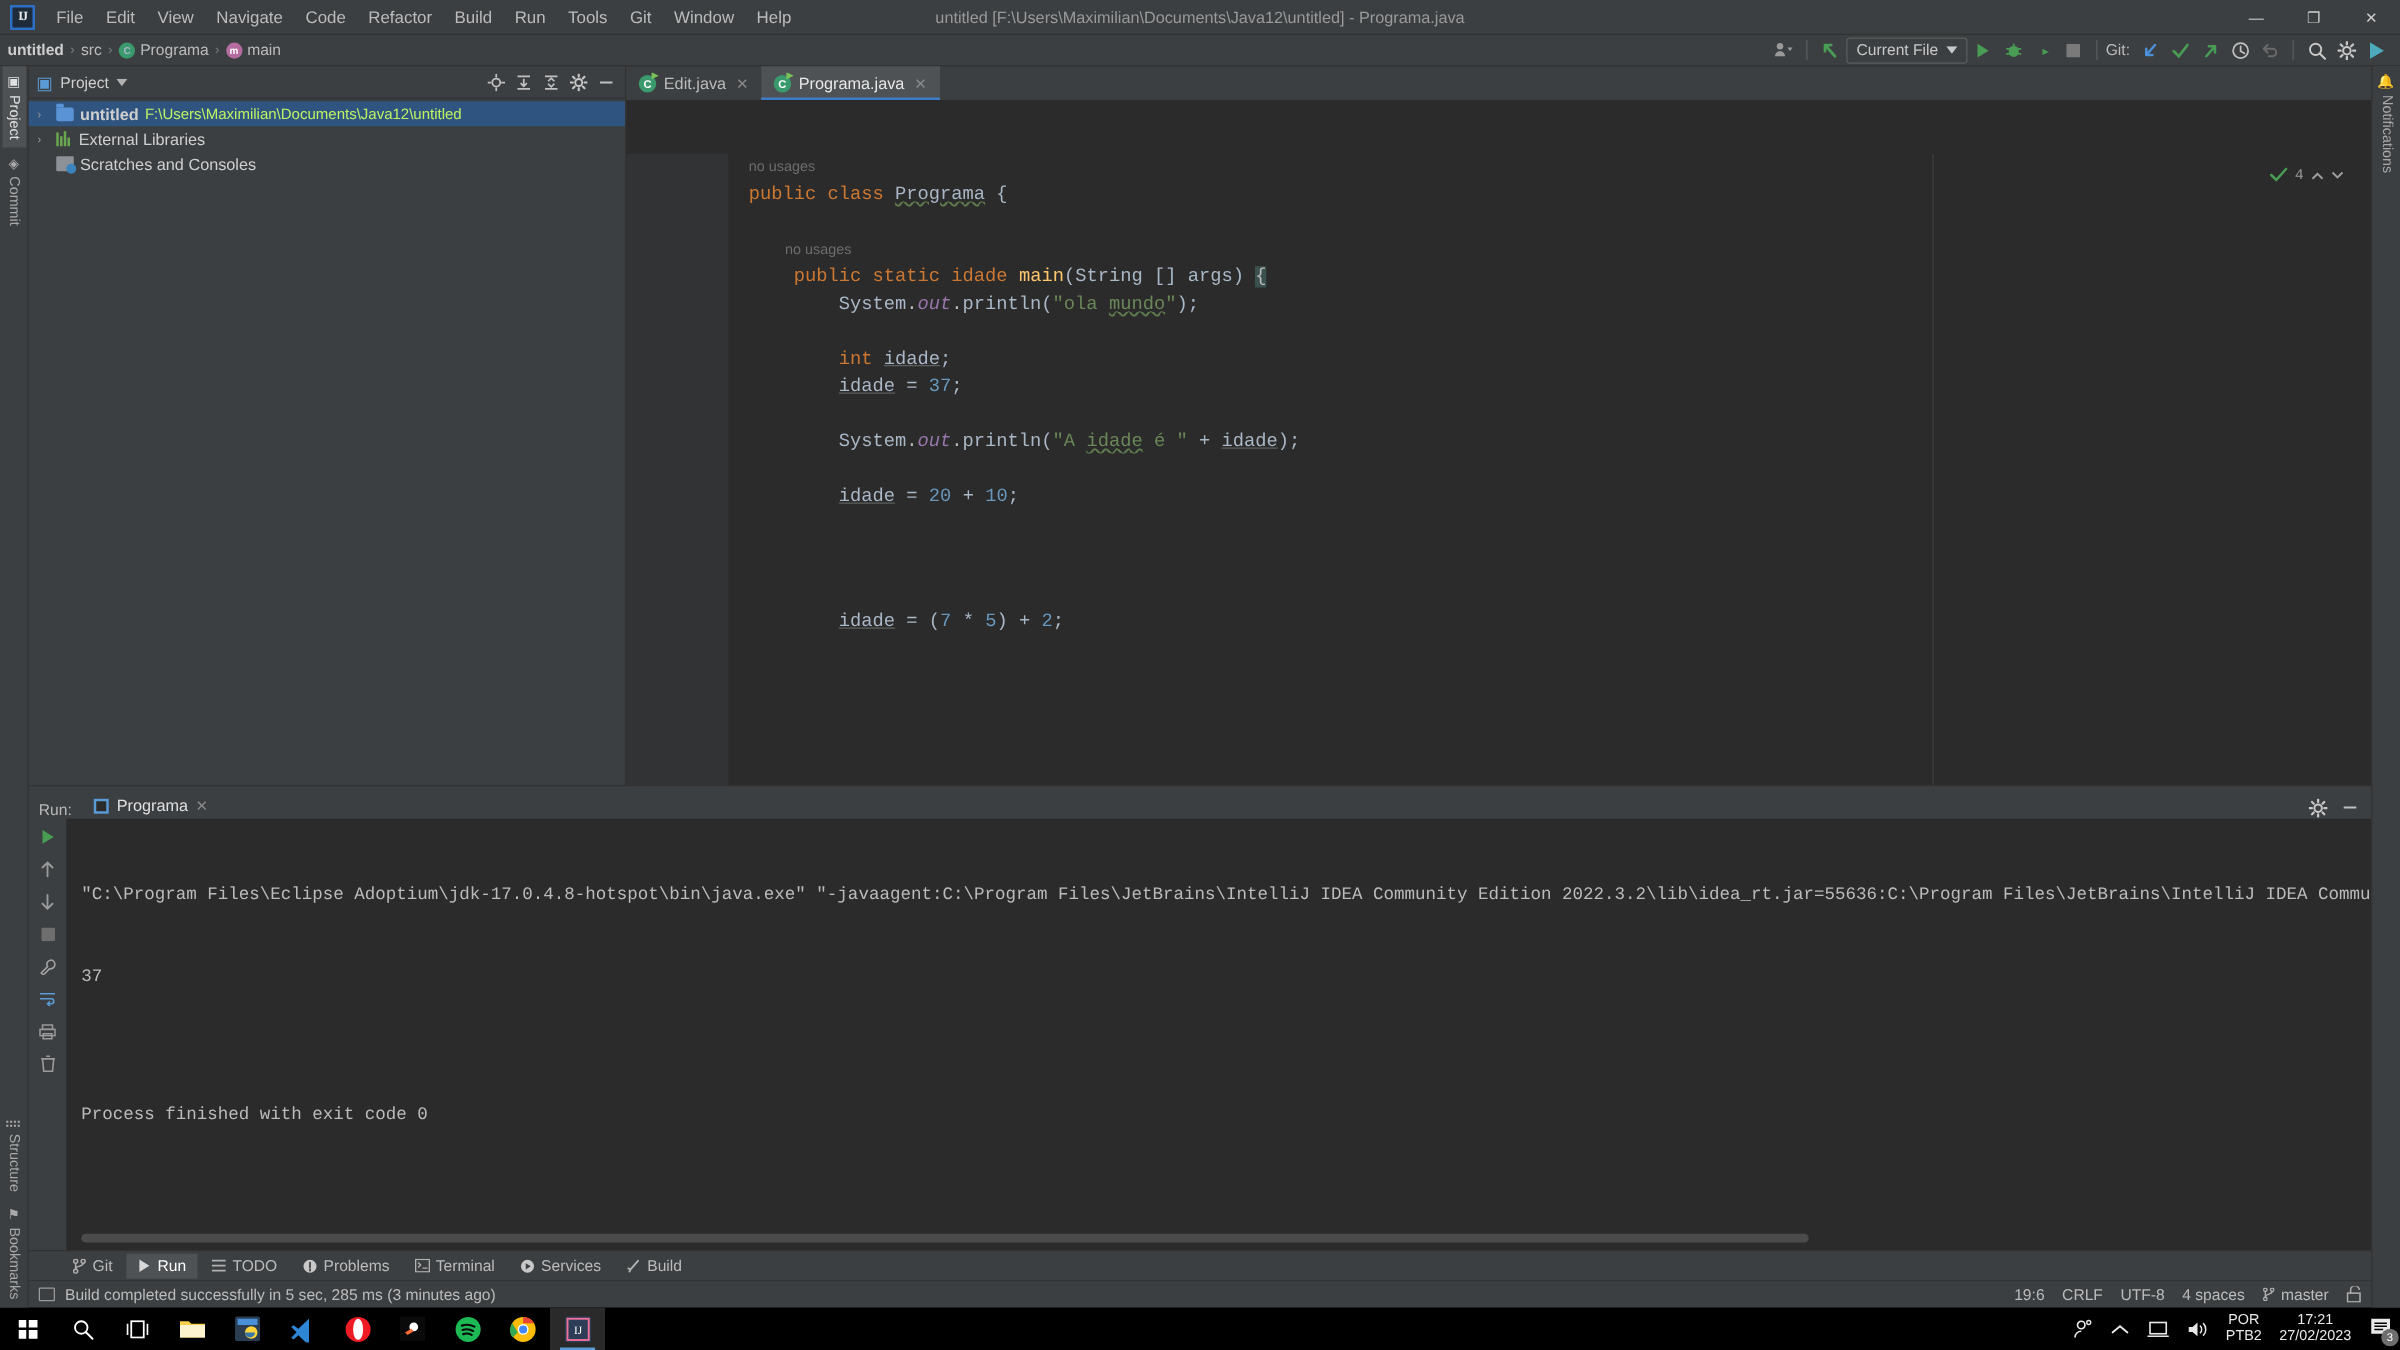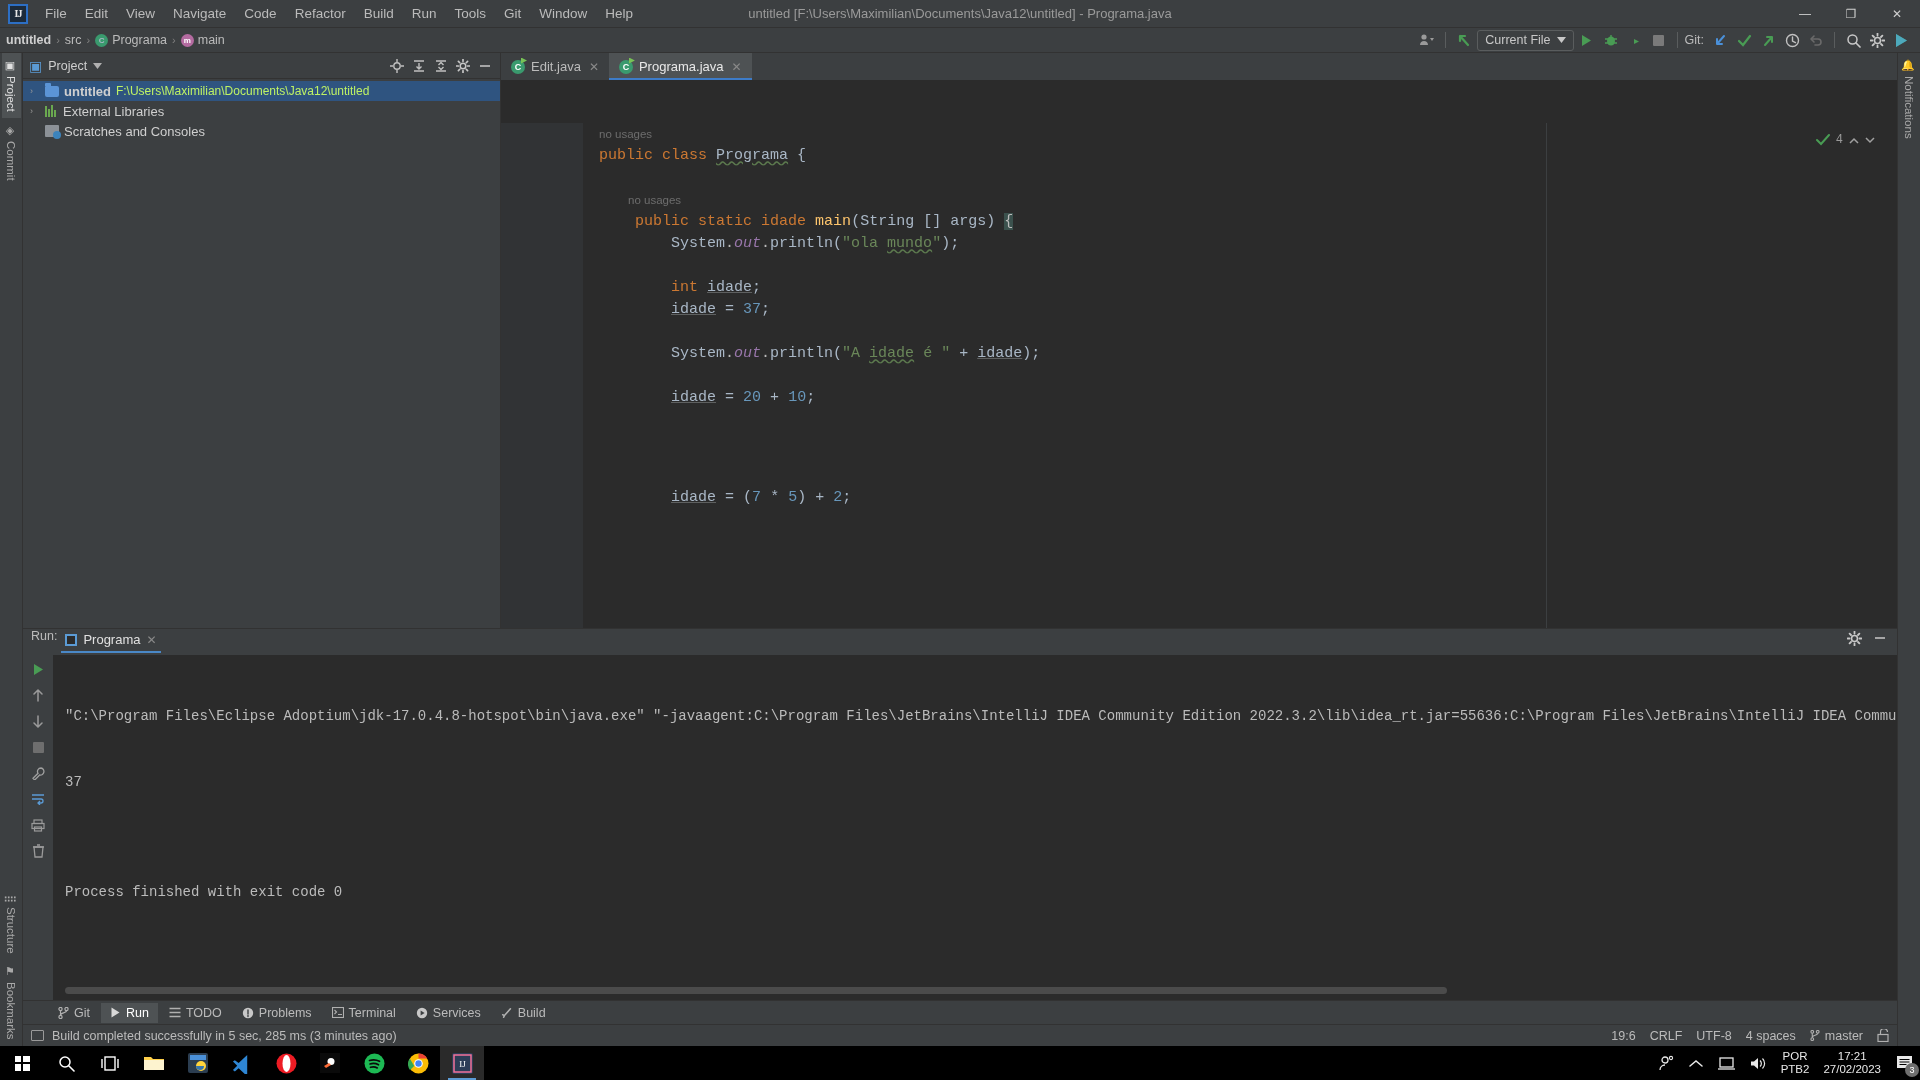--- a/index.html
+++ b/index.html
@@ -143,21 +143,21 @@
   .pl { color:#a9b7c6; }
   .ul { text-decoration:underline; text-decoration-color:#5e6060; }
   .brace-hl { background:#3b514d; }
   .wavy { text-decoration:underline; text-decoration-style:wavy; text-decoration-color:#5c7a4e; }
   .margin-line { position:absolute; top:0; bottom:0; width:1px; background:#3c3f41; }
   .insp-widget { position:absolute; right:22px; top:6px; display:flex; align-items:center; gap:6px;
                  font-size:12px; color:#9a9a9a; }
 
   
   .run-panel { flex:0 0 372px; background:#3c3f41; display:flex; flex-direction:column; border-top:1px solid #323232; }
-  .run-head { height:26px; display:flex; align-items:flex-start; padding:0 8px; flex:0 0 26px; }
+  .run-head { height:26px; display:flex; align-items:flex-end; padding:0 8px; gap:10px; flex:0 0 26px; }
   .run-head .lbl { font-size:12.5px; color:#bbbbbb; }
   .run-tab { display:flex; align-items:center; gap:6px; font-size:13px; color:#e0e0e0;
              padding:3px 8px; position:relative; }
   .run-tab::after{ content:""; position:absolute; left:4px; right:4px; bottom:-3px; height:2px; background:#4a88c7;}
   .run-tab-ico { width:12px; height:12px; border:2px solid #5b9bd5; background:#2b2b2b; }
   .run-head .right { margin-left:auto; display:flex; gap:8px; align-items:center; }
   .console-row { flex:1 1 auto; display:flex; min-height:0; }
   .run-toolstrip { width:30px; flex:0 0 30px; display:flex; flex-direction:column; align-items:center;
                    padding-top:5px; gap:8px; background:#3c3f41; }
   .rts-btn { width:22px; height:18px; display:flex; align-items:center; justify-content:center; }

